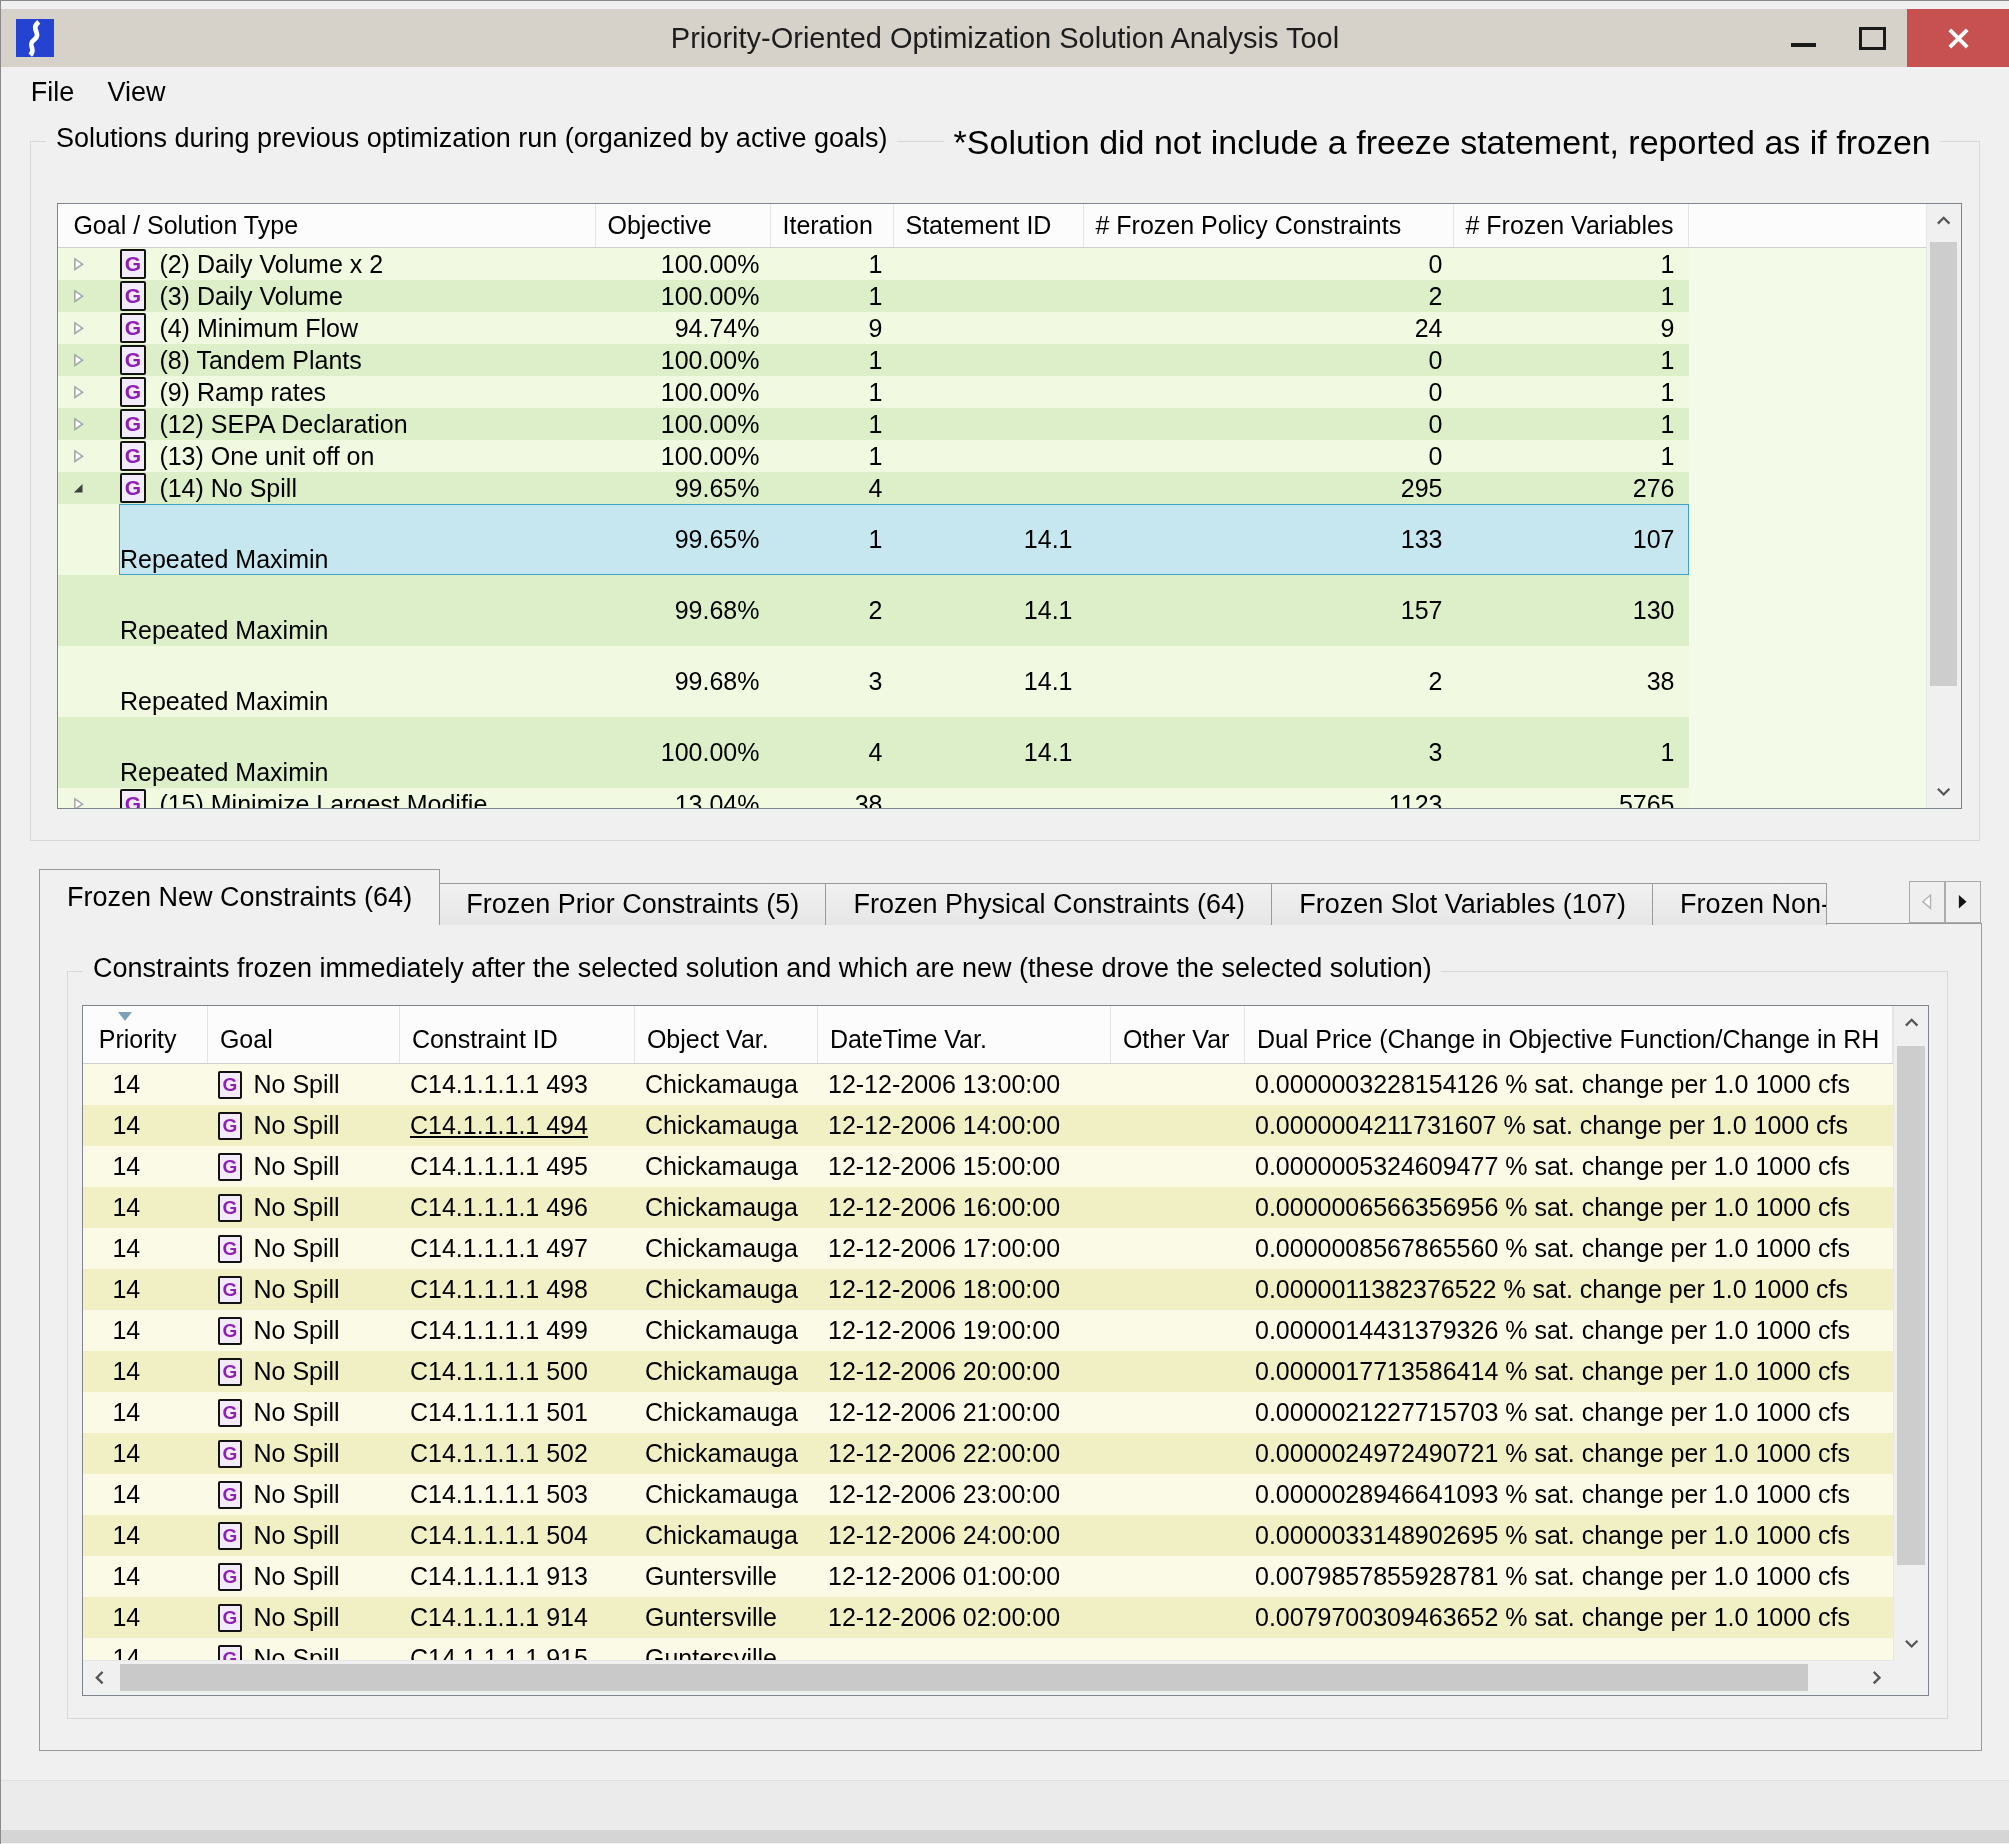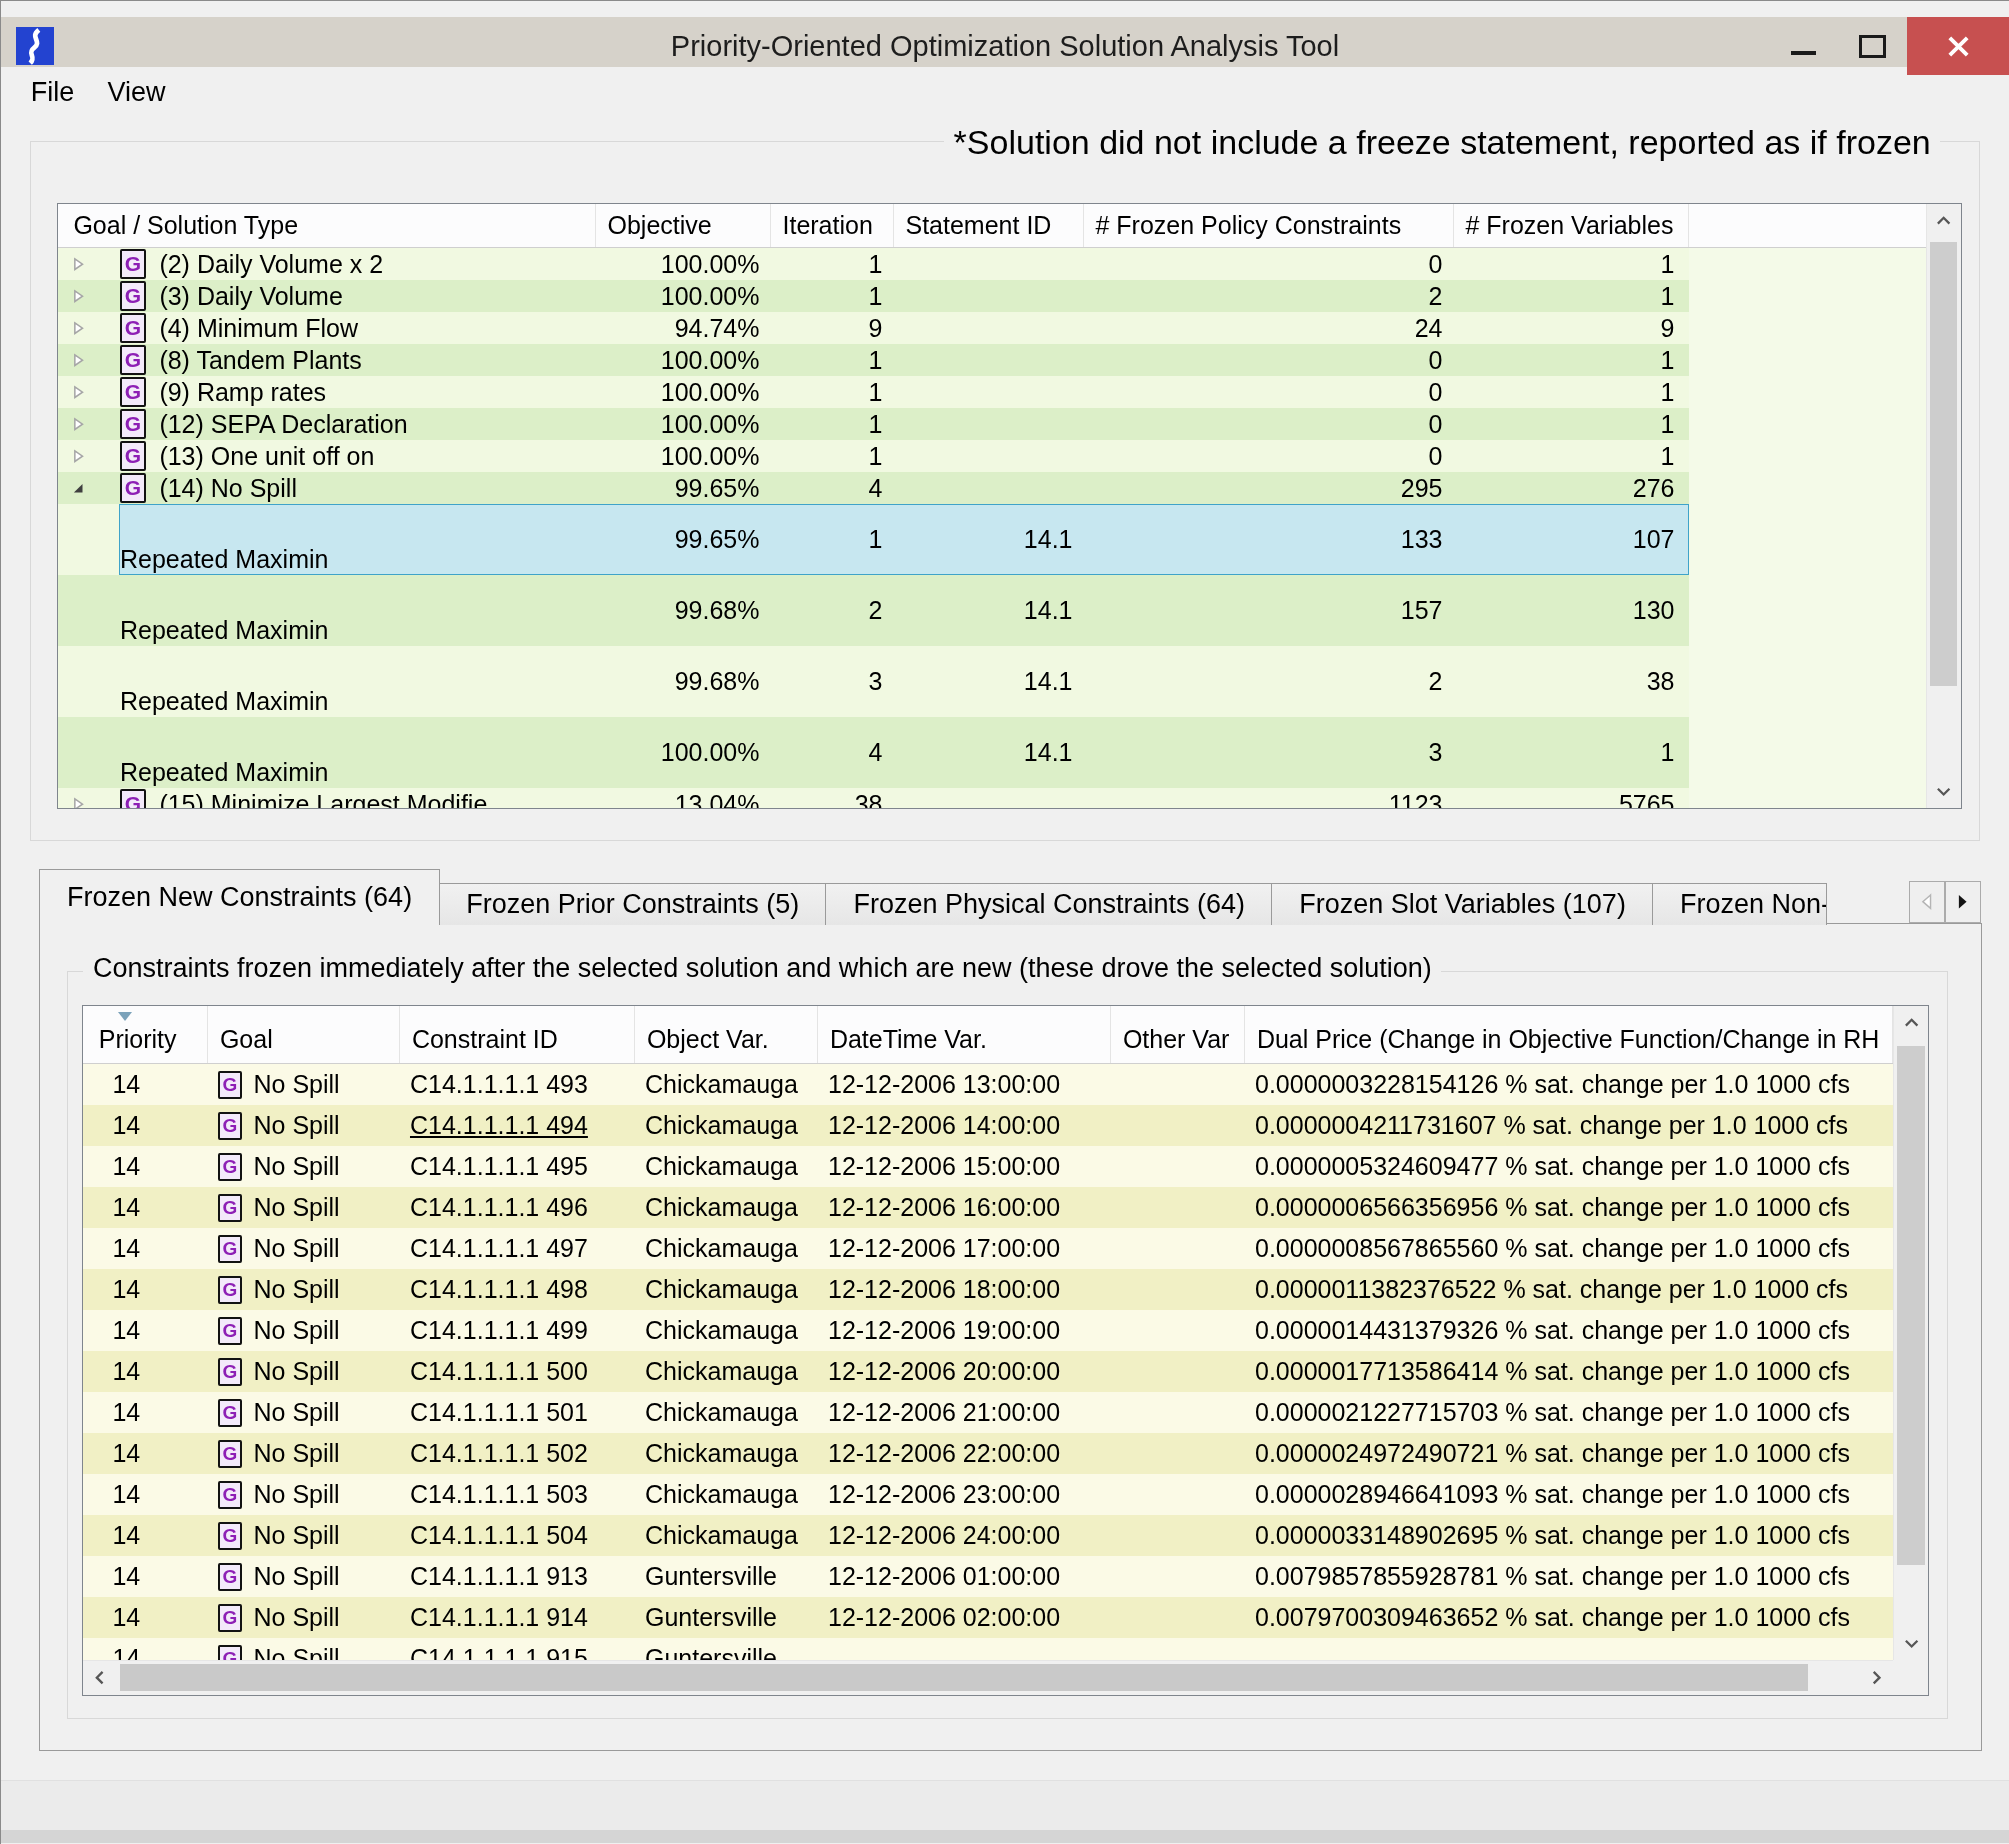--- a/index.html
+++ b/index.html
@@ -1,20 +1,20 @@
 <!DOCTYPE html>
 <html><head>
 <meta charset="utf-8">
 <style>
   html,body{margin:0;padding:0;background:#c9c9c9;}
   *{box-sizing:border-box;}
   .window{position:relative;width:2010px;height:1845px;border:1.9px solid #8a8a8a;background:#f0f0f0;
     font-family:"Liberation Sans","DejaVu Sans",sans-serif;color:#000;overflow:hidden;}
   
-  .titlebar{position:absolute;left:0;top:16px;right:0;height:50px;background:#d6d2ca;}
+  .titlebar{position:absolute;left:0;top:8px;right:0;height:58px;background:#d6d2ca;}
   .app-icon{position:absolute;left:15.4px;top:9.6px;width:38px;height:38px;}
   .title{position:absolute;left:0;right:0;top:0;text-align:center;line-height:58px;font-size:29px;color:#1d1d1d;white-space:nowrap;}
   .winbtns{position:absolute;right:0;top:0;height:58px;display:flex;}
   .wbtn{width:69px;height:58px;display:flex;align-items:center;justify-content:center;}
   .wbtn.close{width:102px;background:#c75050;}
   .glyph-min{width:25px;height:3.8px;background:#1a1a1a;margin-top:13.4px;}
   .glyph-max{width:27px;height:23px;border:3.8px solid #1a1a1a;}
   
   .menubar{position:absolute;top:58px;left:0;right:0;height:69px;padding-left:15.4px;}
   .menu-item{display:inline-block;padding:0 14.4px;font-size:27px;line-height:67px;cursor:default;}
@@ -107,20 +107,21 @@
       </span>
     </span>
   </div>
 
   <div class="menubar">
     <span class="menu-item">File</span>
     <span class="menu-item">View</span>
   </div>
 
   <div class="groupbox gb-top">
+    <span class="gb-label">Solutions during previous optimization run (organized by active goals)</span>
     <span class="gb-note">*Solution did not include a freeze statement, reported as if frozen</span>
     <div class="tree-frame">
       <div class="tree-header" id="tree-header">
           <div class="hcell first" style="width: 538px;">
             <span>Goal / Solution Type</span>
           </div>
           <div class="hcell" style="width: 175px;">
             <span>Objective</span>
           </div>
           <div class="hcell" style="width: 123px;">

